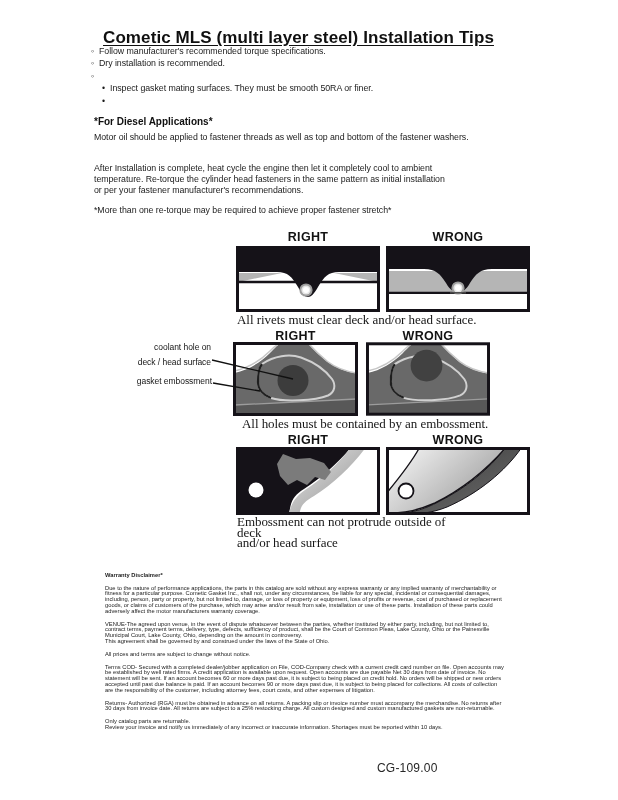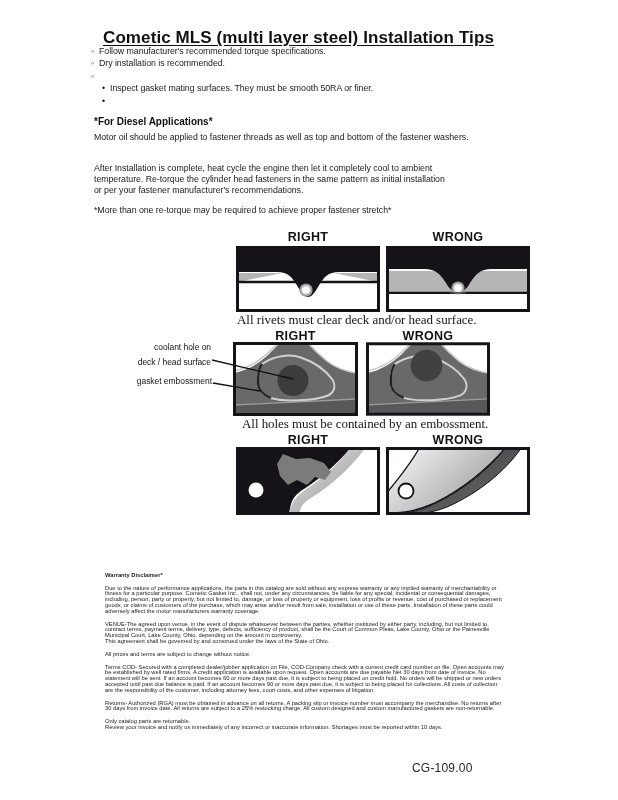--- a/index.html
+++ b/index.html
@@ -163,20 +163,24 @@
           <stop offset="1" stop-color="#6e6e6e"></stop>
       </linearGradient>
     </defs>
     <rect x="1.5" y="1.5" width="141" height="65" fill="#ffffff"></rect>
     <path d="M33,1.5 H119 C101,22 77,42 49,56 C31,64 15,66.5 1.5,66 V45 C13,31 25,16 33,1.5 Z" fill="url(#g2)" stroke="#151218" stroke-width="1.4"></path>
     <path d="M119,1.5 H135 C119,24 93,46 61,60 C45,66.5 28,68 14,66.2 C27,65.5 40,61.5 52,55 C80,41 103,22 119,1.5 Z" fill="url(#g3)" stroke="#151218" stroke-width="1"></path>
     <circle cx="20" cy="44" r="7.5" fill="#ffffff" stroke="#151218" stroke-width="1.8"></circle>
     <rect x="1.5" y="1.5" width="141" height="65" fill="none" stroke="#151218" stroke-width="3"></rect>
   </svg>
 
+  <div class="abs cap" style="left:237px;top:517px;width:230px;">
+    <div>Embossment can not protrude outside of deck</div>
+    <div>and/or head surface</div>
+  </div>
 
   <div class="abs disc-outer" style="left:105px;top:572px;">
     <div class="disc-inner">
       <div class="pgh hd">Warranty Disclaimer*</div>
       <div class="pgh">
         <div>Due to the nature of performance applications, the parts in this catalog are sold without any express warranty or any implied warranty of merchantability or</div>
         <div>fitness for a particular purpose. Cometic Gasket Inc., shall not, under any circumstances, be liable for any special, incidental or consequential damages,</div>
         <div>including, person, party or property, but not limited to, damage, or loss of property or equipment, loss of profits or revenue, cost of purchased or replacement</div>
         <div>goods, or claims of customers of the purchase, which may arise and/or result from sale, installation or use of these parts. Installation of these parts could</div>
         <div>adversely affect the motor manufacturers warranty coverage.</div>
@@ -201,15 +205,15 @@
         <div>Returns- Authorized (RGA) must be obtained in advance on all returns. A packing slip or invoice number must accompany the merchandise. No returns after</div>
         <div>30 days from invoice date. All returns are subject to a 25% restocking charge. All custom designed and custom manufactured gaskets are non-returnable.</div>
       </div>
       <div class="pgh">
         <div>Only catalog parts are returnable.</div>
         <div>Review your invoice and notify us immediately of any incorrect or inaccurate information. Shortages must be reported within 10 days.</div>
       </div>
     </div>
   </div>
 
-  <div class="abs footer" style="left:412px;top:761px;">CG-109.00</div>
+  <div class="abs footer" style="left:377px;top:761px;">CG-109.00</div>
 
 </div>
 
 </body></html>

